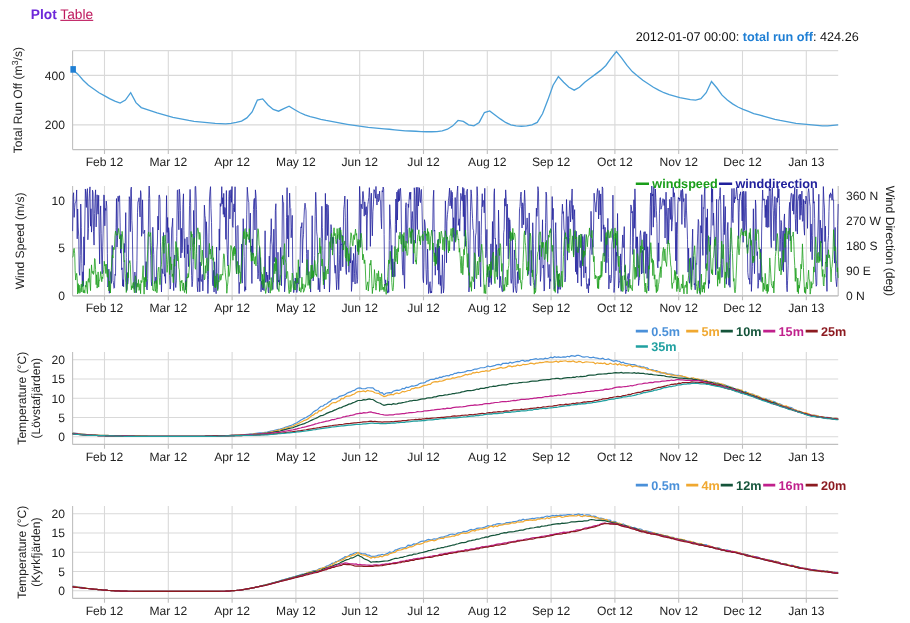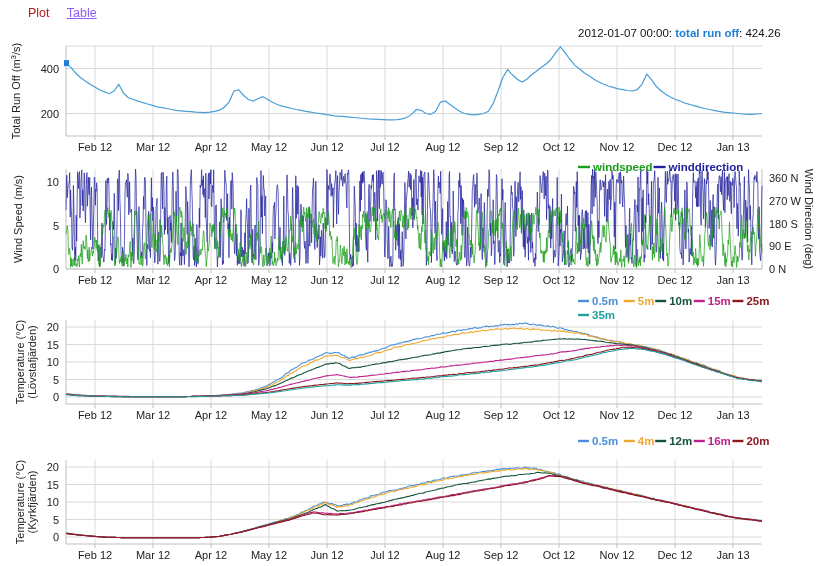--- a/index.html
+++ b/index.html
@@ -1,19 +1,19 @@
 <!DOCTYPE html>
 <html><head>
 <meta charset="utf-8">
 <style>
   html,body{margin:0;padding:0;background:#ffffff;}
   body{width:827px;height:566px;font-family:"Liberation Sans",sans-serif;color:#000;overflow:hidden;}
   #tabs{padding:6px 0 4px 28px;font-size:12.5px;}
-  #tabs span.tab-active{font-weight:normal;color:#b91c1c;margin-right:14px;}
-  #tabs a.tab-link{color:#8b5cf6;text-decoration:underline;font-size:12.5px;}
+  #tabs span.tab-active{font-weight:bold;color:#6d28d9;margin-right:0;}
+  #tabs a.tab-link{color:#be185d;text-decoration:underline;font-size:12.5px;}
   .panel{position:relative;width:827px;}
   .panel svg{display:block;}
   text{font-family:"Liberation Sans",sans-serif;}
   .axis-label{font-size:11px;fill:#222;}
   .tick-label{font-size:11px;fill:#222;}
   .tip{font-size:11.5px;fill:#111;}
   .tip-key{font-size:11.5px;fill:#1f7fd4;font-weight:bold;}
   .legend-text{font-size:11.5px;font-weight:bold;}
   .grid-line{stroke:#d9d9d9;stroke-width:1;}
   .frame-line{stroke:#bfbfbf;stroke-width:1;}

